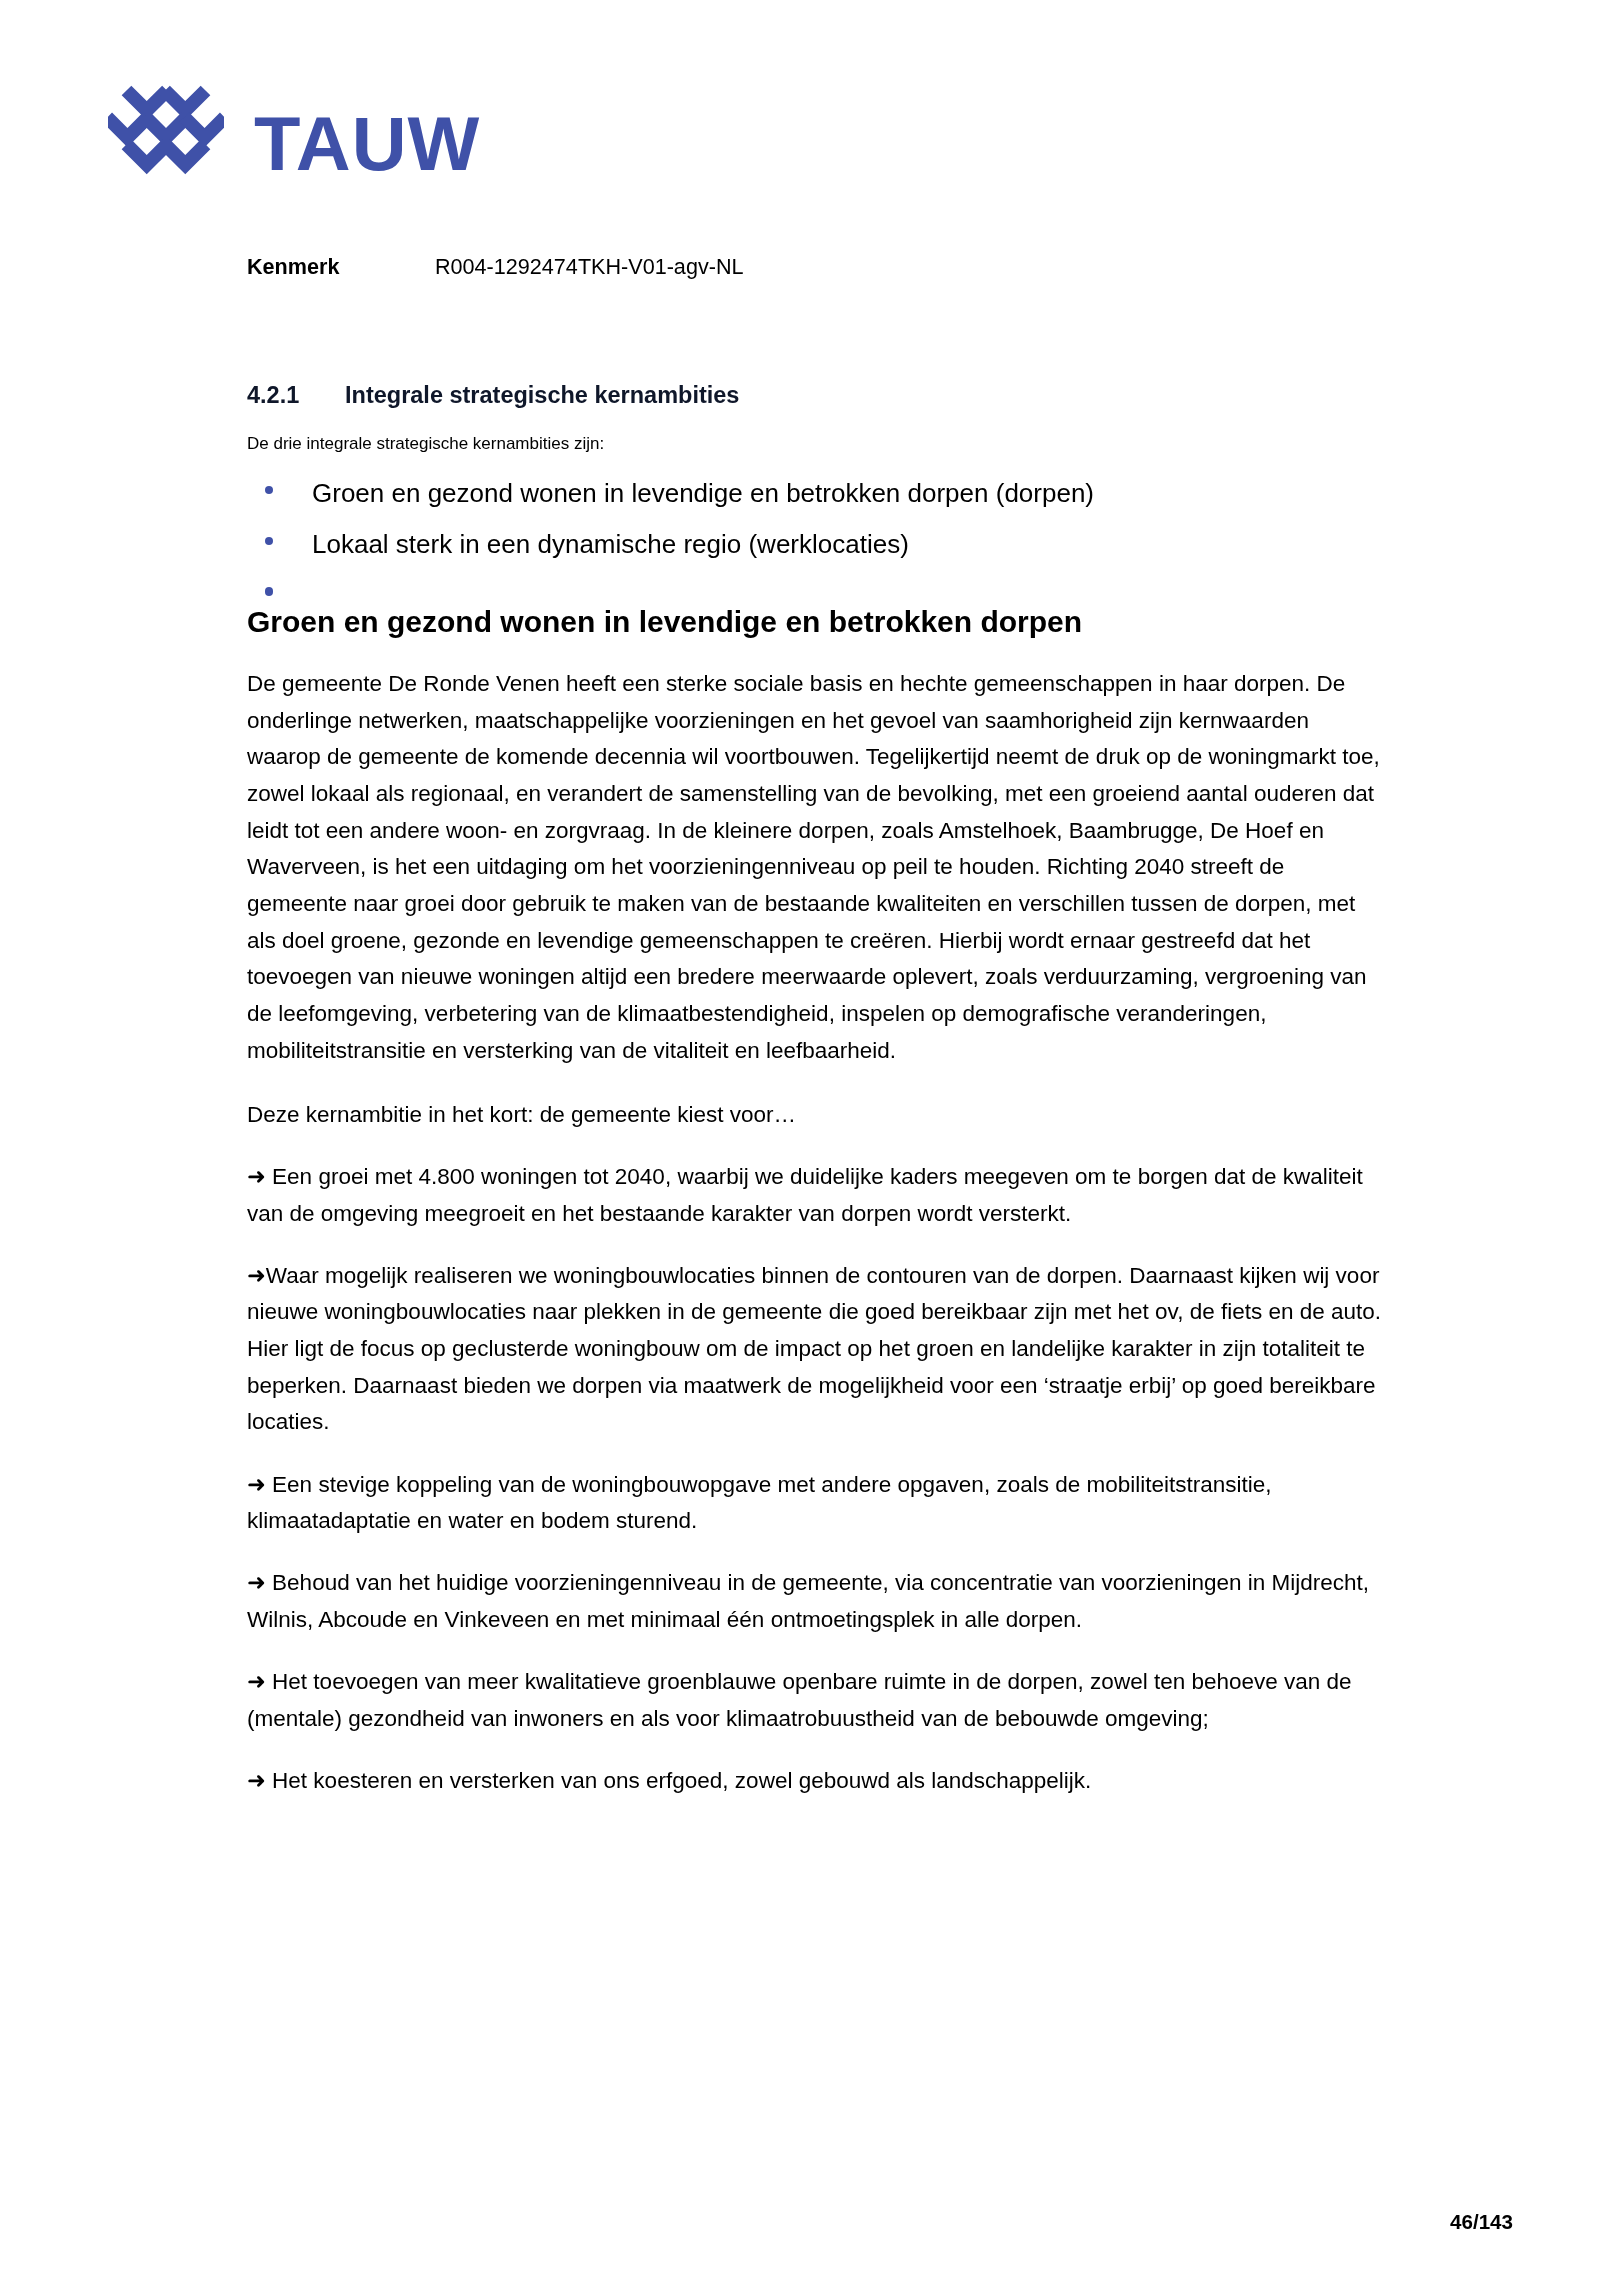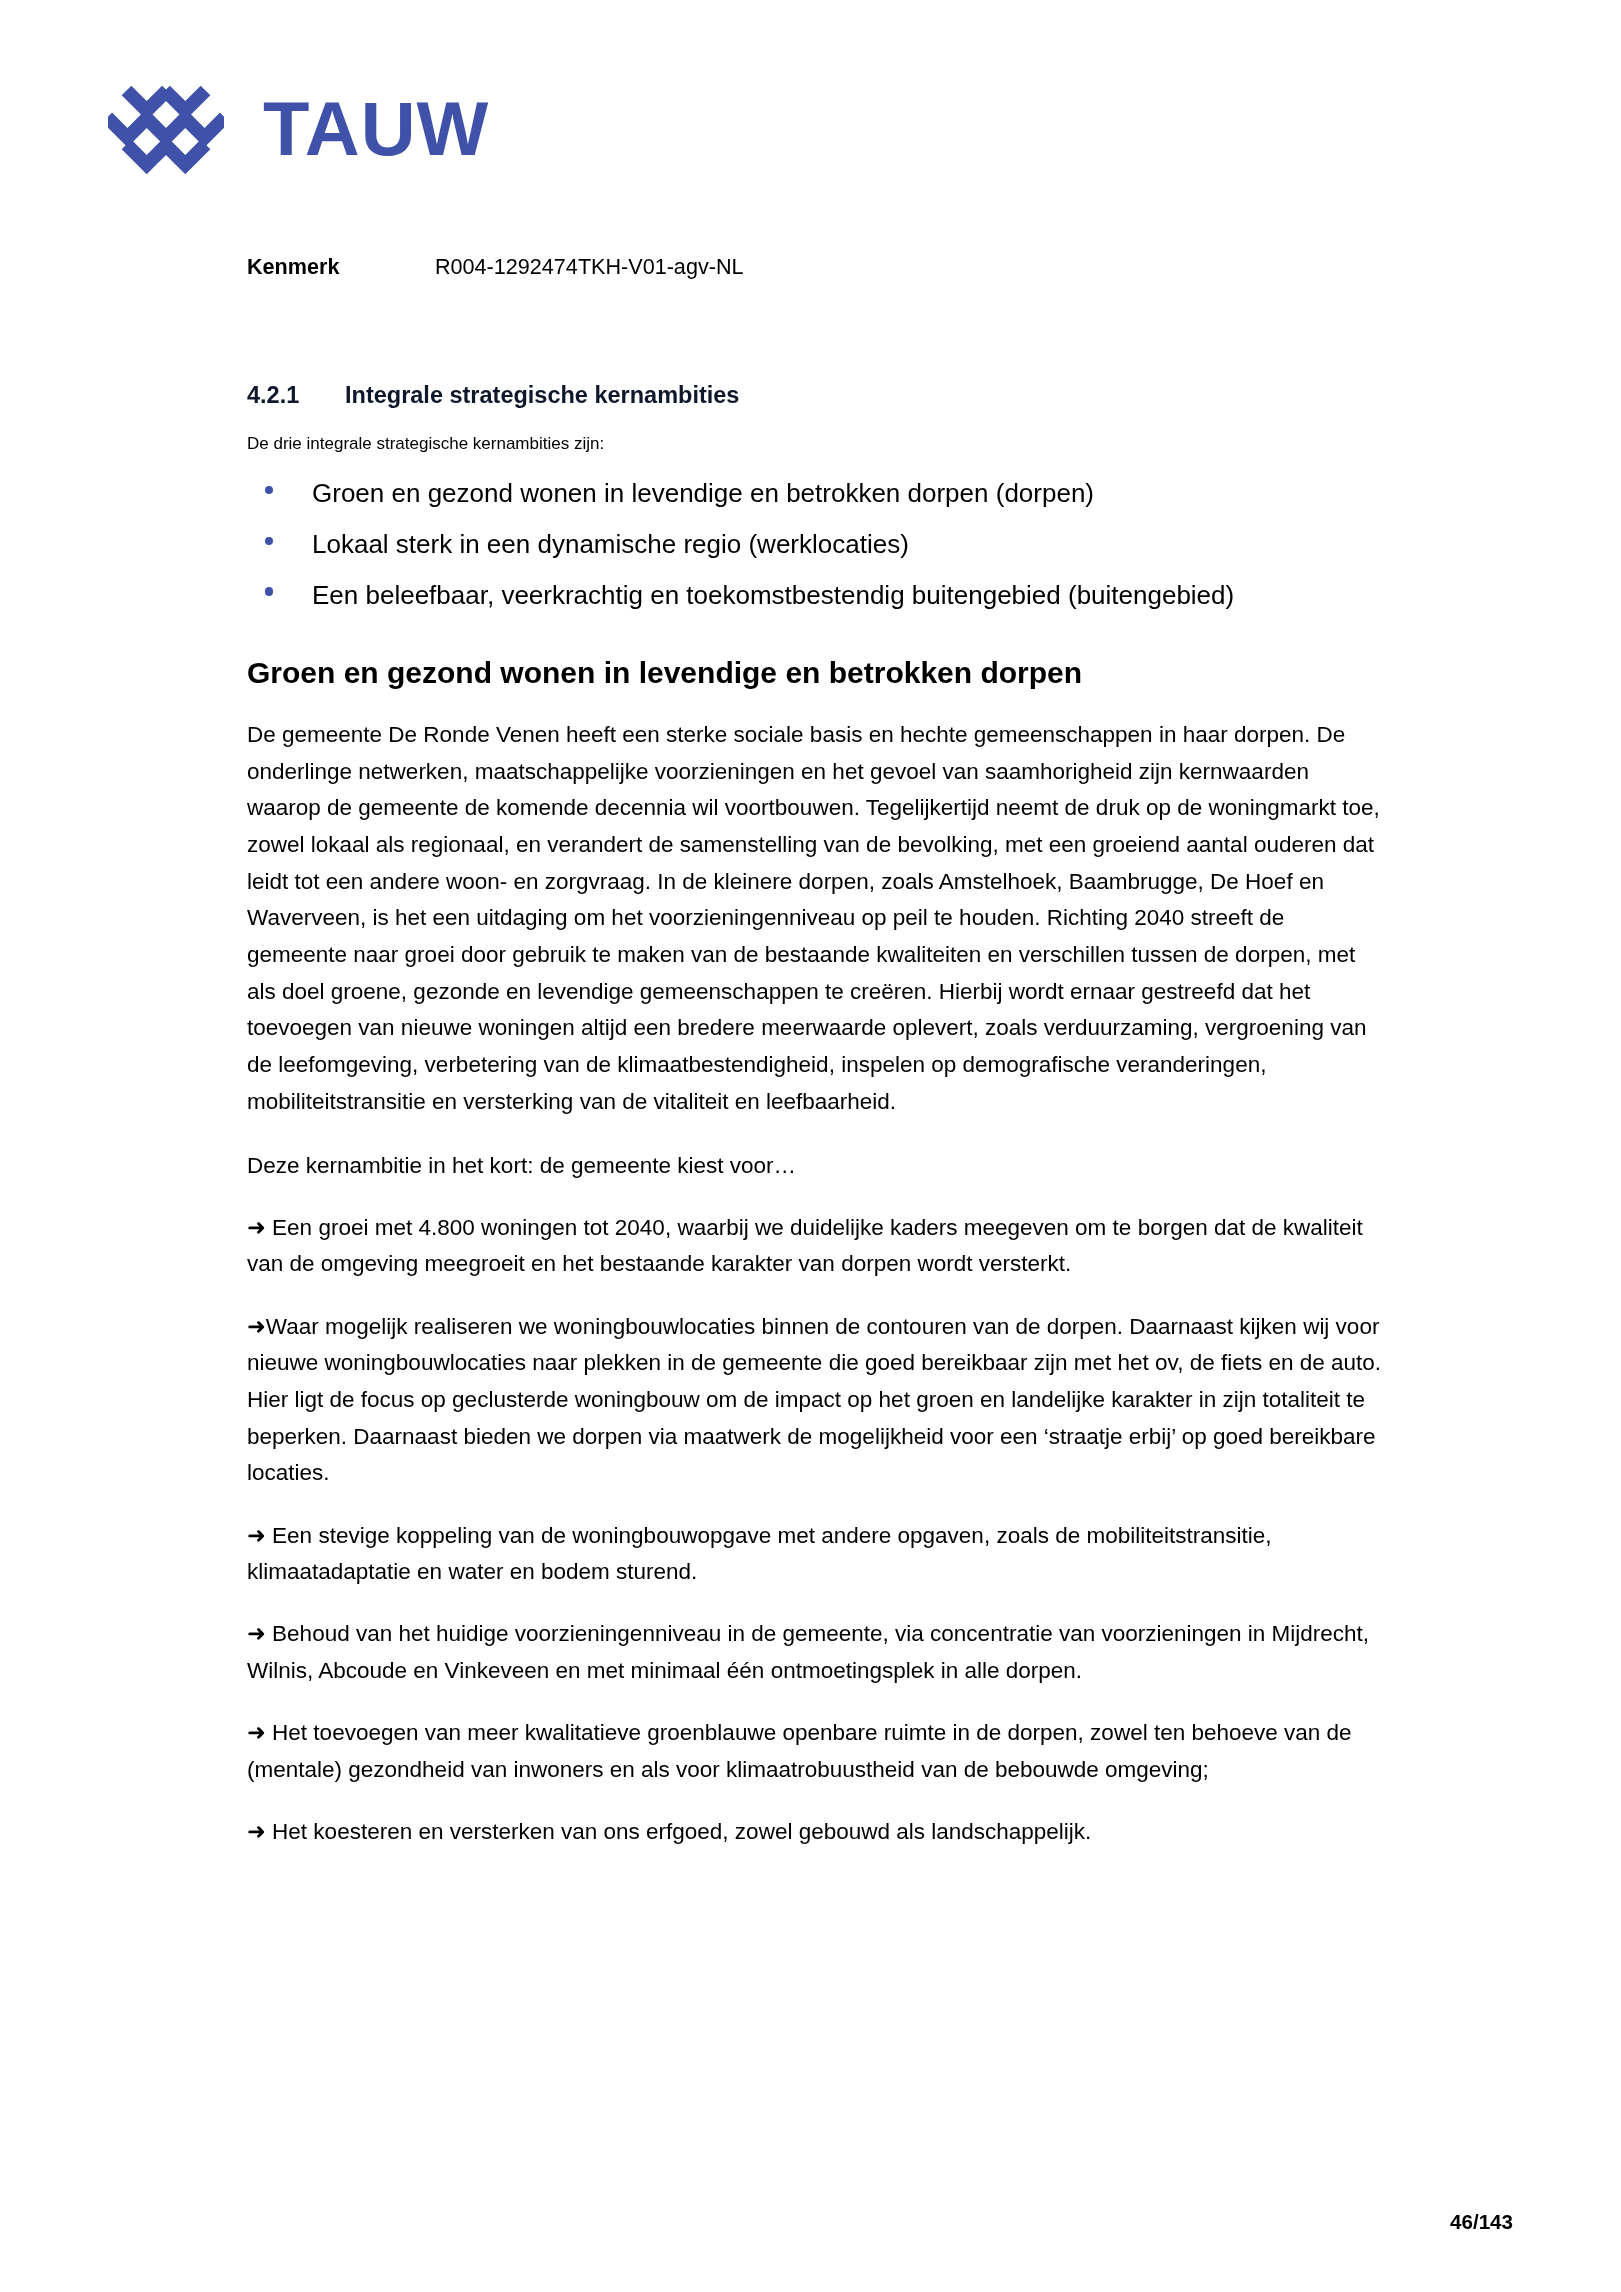--- a/index.html
+++ b/index.html
@@ -20,22 +20,22 @@
     inset: 0;
     background: #ffffff;
   }
 
   
   .logo-block {
     position: absolute;
     left: 108px;
     top: 76px;
     display: flex;
-    align-items: center;
-    gap: 39px;
+    align-items: flex-end;
+    gap: 30px;
   }
   .logo-mark {
     width: 116px;
     height: 106px;
     display: block;
   }
   .logo-word {
     font-size: 76px;
     font-weight: bold;
     letter-spacing: 1px;
@@ -186,21 +186,20 @@
       <li>
         <span class="bullet-dot"></span>
         <span>Groen en gezond wonen in levendige en betrokken dorpen (dorpen)</span>
       </li>
       <li>
         <span class="bullet-dot"></span>
         <span>Lokaal sterk in een dynamische regio (werklocaties)</span>
       </li>
       <li>
         <span class="bullet-dot"></span>
-        <span>Een beleefbaar, veerkrachtig en toekomstbestendig buitengebied (buitengebied)</span>
       </li>
     </ul>
 
     <div class="subhead">Groen en gezond wonen in levendige en betrokken dorpen</div>
 
     <p class="body">De gemeente De Ronde Venen heeft een sterke sociale basis en hechte gemeenschappen in haar dorpen. De onderlinge netwerken, maatschappelijke voorzieningen en het gevoel van saamhorigheid zijn kernwaarden waarop de gemeente de komende decennia wil voortbouwen. Tegelijkertijd neemt de druk op de woningmarkt toe, zowel lokaal als regionaal, en verandert de samenstelling van de bevolking, met een groeiend aantal ouderen dat leidt tot een andere woon- en zorgvraag. In de kleinere dorpen, zoals Amstelhoek, Baambrugge, De Hoef en Waverveen, is het een uitdaging om het voorzieningenniveau op peil te houden. Richting 2040 streeft de gemeente naar groei door gebruik te maken van de bestaande kwaliteiten en verschillen tussen de dorpen, met als doel groene, gezonde en levendige gemeenschappen te creëren. Hierbij wordt ernaar gestreefd dat het toevoegen van nieuwe woningen altijd een bredere meerwaarde oplevert, zoals verduurzaming, vergroening van de leefomgeving, verbetering van de klimaatbestendigheid, inspelen op demografische veranderingen, mobiliteitstransitie en versterking van de vitaliteit en leefbaarheid.</p>
 
     <p class="body tight">Deze kernambitie in het kort: de gemeente kiest voor…</p>
 
     <p class="arrow">➜ Een groei met 4.800 woningen tot 2040, waarbij we duidelijke kaders meegeven om te borgen dat de kwaliteit van de omgeving meegroeit en het bestaande karakter van dorpen wordt versterkt.</p>

